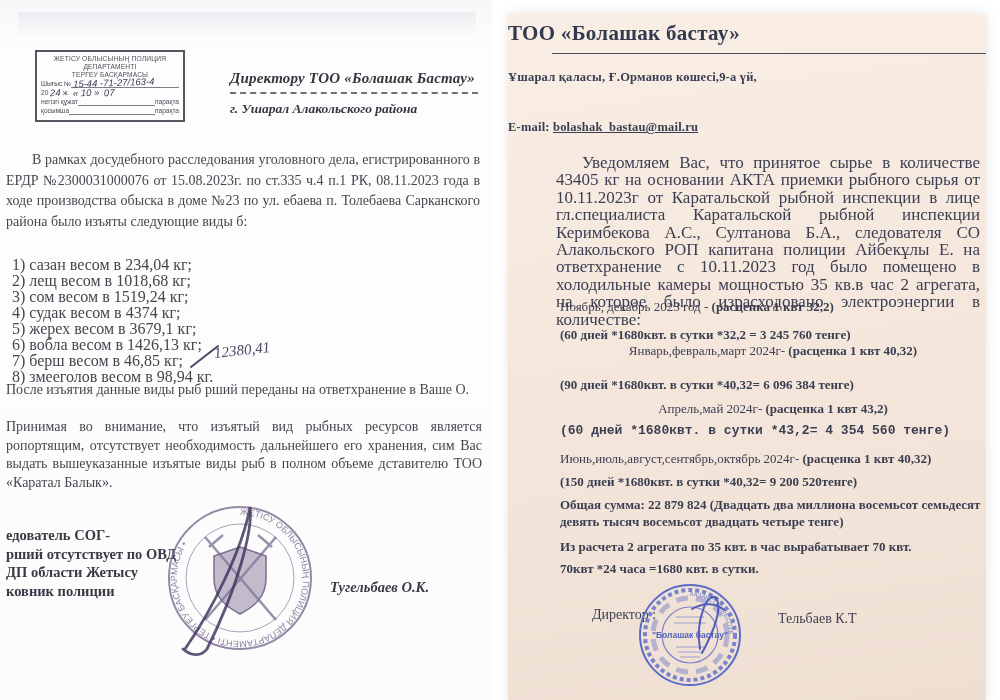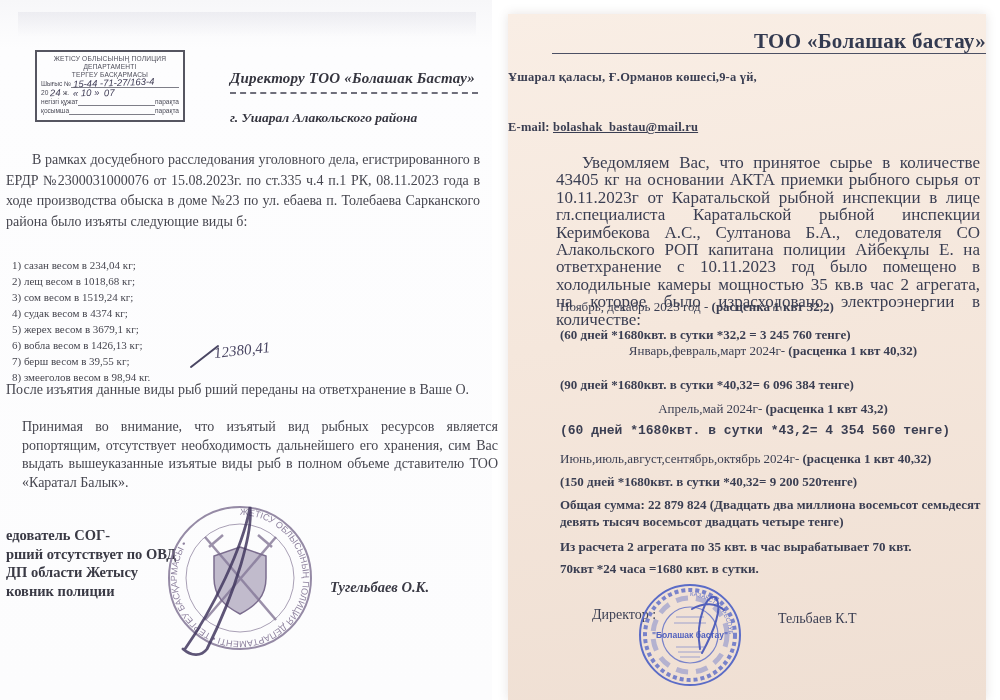--- a/index.html
+++ b/index.html
@@ -18,43 +18,43 @@
   .regbox .c{text-align:center;letter-spacing:.2px;}
   .regbox .row{display:flex;align-items:flex-end;margin-top:1px;}
   .regbox .fill{flex:1;border-bottom:1px solid #7e7e88;min-height:7px;position:relative;}
   .hw{font-style:italic;color:#3e3b54;}
   .regbox .hw{font-size:9.5px;line-height:8px;transform:rotate(-2deg);display:inline-block;}
   .regbox .hwline{position:absolute;left:2px;bottom:0;white-space:nowrap;}
 
   .addressee{position:absolute;left:230px;top:70px;width:252px;color:#35353f;}
   .addressee .l1{font-weight:bold;font-size:15px;letter-spacing:.2px;font-style:italic;}
   .addressee .dash{margin-top:5px;width:248px;border-bottom:2px dashed #6f6f7b;}
-  .addressee .l2{margin-top:16px;font-weight:bold;font-style:italic;font-size:13.5px;}
+  .addressee .l2{margin-top:7px;font-weight:bold;font-style:italic;font-size:13.5px;}
 
   .lbody{position:absolute;color:#46464f;text-align:justify;}
   .par1{left:6px;top:150px;width:474px;font-size:14px;line-height:20.5px;text-indent:26px;}
-  .fishlist{position:absolute;left:12px;top:257px;font-size:11px;line-height:16px;color:#46464f;}
+  .fishlist{position:absolute;left:12px;top:257px;font-size:16px;line-height:16px;color:#46464f;}
   .par2{left:6px;top:381px;width:476px;font-size:14px;line-height:18.5px;}
-  .par3{left:6px;top:418px;width:476px;font-size:14px;line-height:18.5px;margin-left:16px;}
+  .par3{left:6px;top:418px;width:476px;font-size:14px;line-height:18.5px;}
 
   .hw-total{position:absolute;left:188px;top:340px;width:110px;height:32px;}
   .hw-total .t{position:absolute;left:26px;top:2px;font-size:15px;font-style:italic;
     color:#4a4663;transform:rotate(-6deg);white-space:nowrap;}
 
   .signblock{position:absolute;left:6px;top:526px;font-weight:bold;font-size:14.5px;
     line-height:18.5px;color:#3a3a45;}
   .signname{position:absolute;left:330px;top:579px;font-weight:bold;font-size:14.5px;color:#3a3a45;font-style:italic;}
   .seal-left{position:absolute;left:155px;top:497px;width:172px;height:166px;}
 
   
   .paper-right{position:absolute;left:508px;top:14px;width:478px;height:686px;
     background:linear-gradient(172deg,#f9eee5 0%,#f5e7dc 45%,#efdfd3 100%);
     box-shadow:0 0 10px rgba(90,70,60,0.15);color:#3a3e52;}
-  .rtitle{position:absolute;left:0;top:7px;width:100%;text-align:right;font-weight:bold;
-    font-size:21px;color:#333a50;letter-spacing:.3px;margin-top:8px;}
+  .rtitle{position:absolute;left:0;top:7px;width:100%;text-align:left;font-weight:bold;
+    font-size:21px;color:#333a50;letter-spacing:.3px;}
   .rtitle-line{position:absolute;left:44px;top:39px;width:434px;border-bottom:1.5px solid #4c5064;}
   .raddr{position:absolute;left:0;width:100%;text-align:left;font-weight:bold;
     font-size:12.5px;color:#3a3e52;letter-spacing:.2px;}
   .raddr .email{text-decoration:underline;}
   .rintro{position:absolute;left:48px;top:140px;width:424px;font-size:17px;line-height:17.4px;
     text-align:justify;text-indent:26px;color:#3a3e52;}
   .calc{position:absolute;left:52px;width:426px;font-size:13px;line-height:17px;color:#3a3e52;}
   .rdirector{position:absolute;left:84px;top:593px;font-size:14px;color:#3a3e52;}
   .rname{position:absolute;left:270px;top:597px;font-size:14px;color:#3a3e52;}
   .seal-right{position:absolute;left:126px;top:565px;width:112px;height:112px;}
@@ -103,21 +103,21 @@
 
     <div class="lbody par1">В рамках досудебного расследования уголовного дела, егистрированного в ЕРДР №2300031000076 от 15.08.2023г. по ст.335 ч.4 п.1 РК, 08.11.2023 года в ходе производства обыска в доме №23 по ул. ебаева п. Толебаева Сарканского района было изъяты следующие виды б:</div>
 
     <div class="fishlist">
       <div>1)  сазан весом в 234,04 кг;</div>
       <div>2)  лещ весом в 1018,68 кг;</div>
       <div>3)   сом весом в 1519,24 кг;</div>
       <div>4)   судак весом в 4374 кг;</div>
       <div>5)   жерех весом в 3679,1 кг;</div>
       <div>6)   вобла весом в 1426,13 кг;</div>
-      <div>7)   берш весом в 39,55 кг;</div>
+      <div>7)   берш весом в 46,85 кг;</div>
       <div>8)   змееголов весом в 98,94 кг.</div>
     </div>
 
     <div class="hw-total">
       <svg width="34" height="30" viewBox="0 0 34 30">
         <line x1="3" y1="27" x2="30" y2="6" stroke="#4a4663" stroke-width="2" stroke-linecap="round"></line>
       </svg>
       <span class="t">12380,41</span>
     </div>
 

